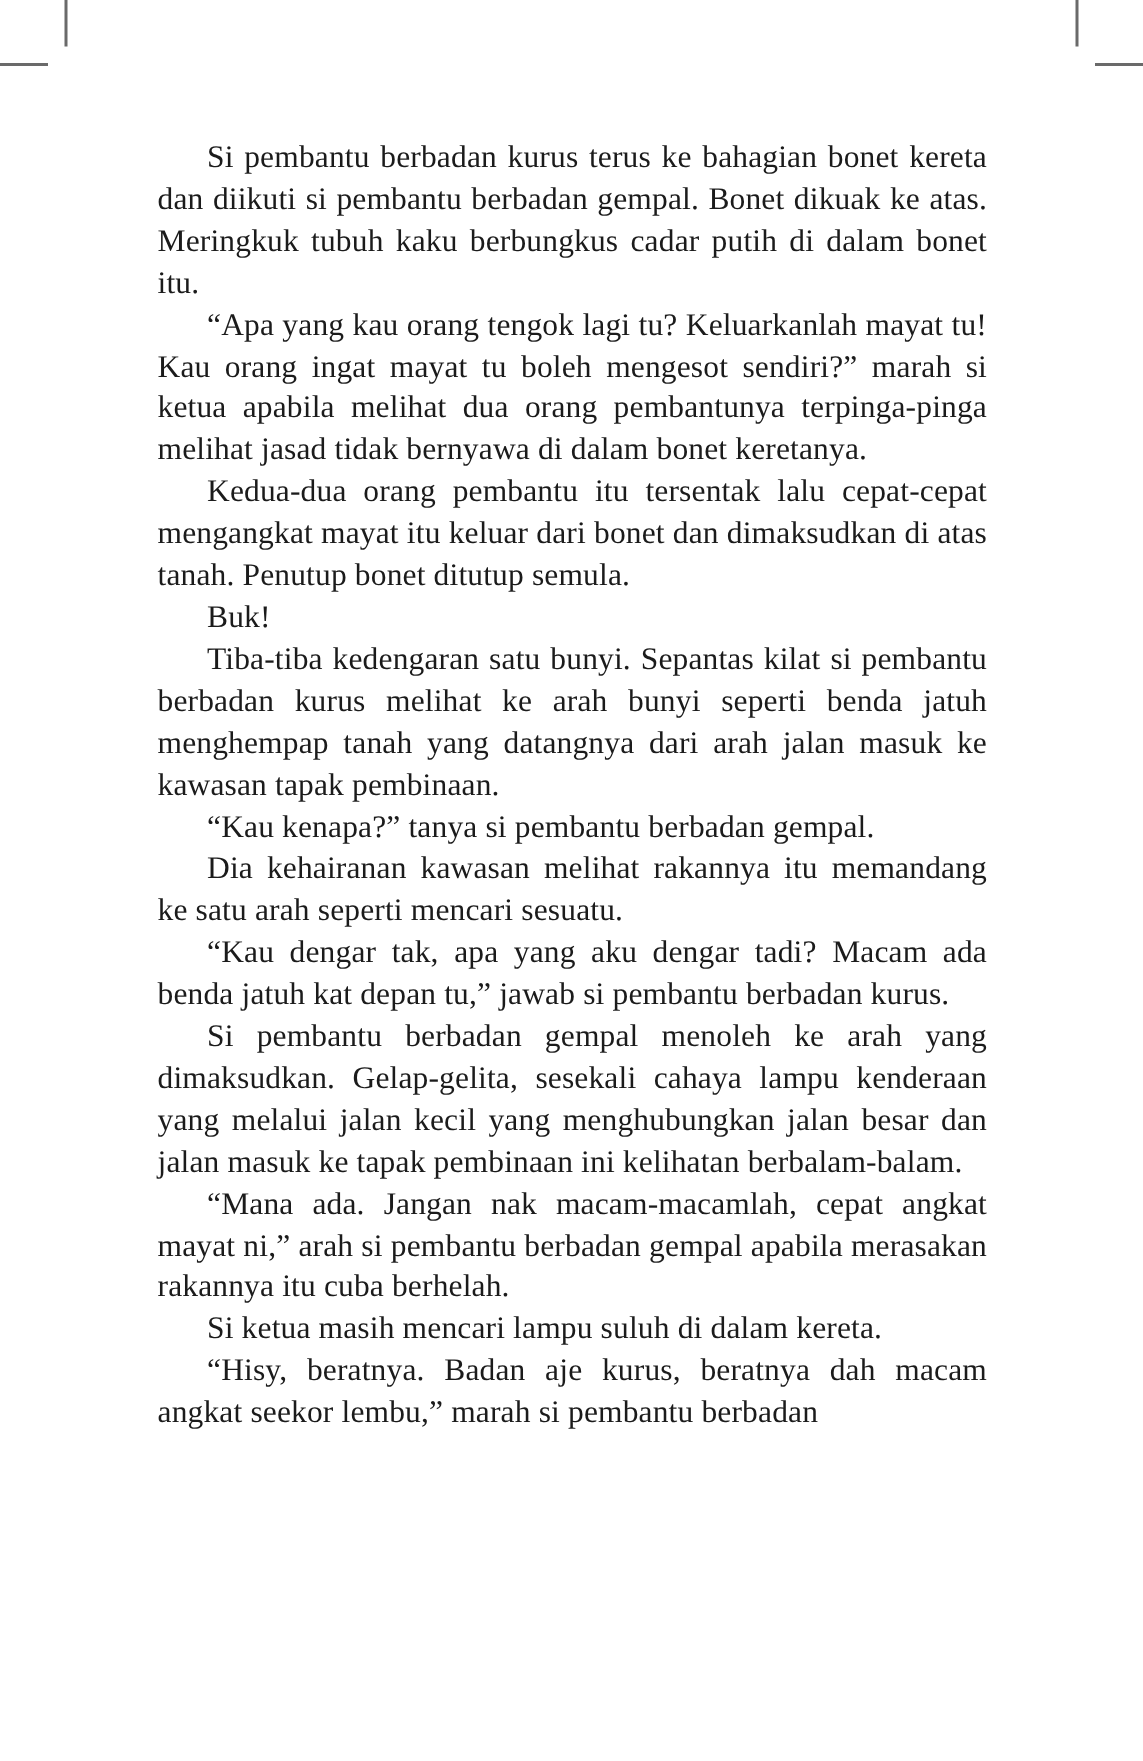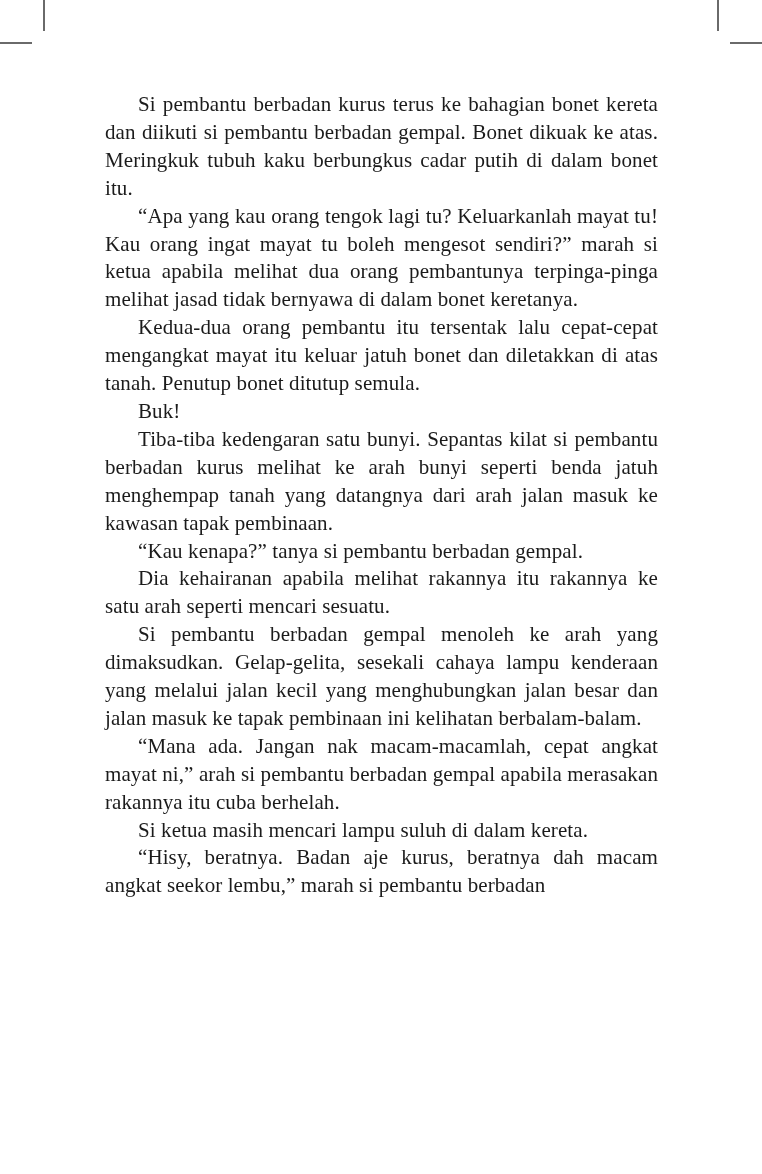--- a/index.html
+++ b/index.html
@@ -73,25 +73,26 @@
   <div class="crop v tr-v"></div>
   <div class="crop h tr-h"></div>
   <div class="crop h bl-h"></div>
   <div class="crop v bl-v"></div>
   <div class="crop h br-h"></div>
   <div class="crop v br-v"></div>
 
   <div class="text-block">
     <p>Si pembantu berbadan kurus terus ke bahagian bonet kereta dan diikuti si pembantu berbadan gempal. Bonet dikuak ke atas. Meringkuk tubuh kaku berbungkus cadar putih di dalam bonet itu.</p>
     <p>“Apa yang kau orang tengok lagi tu? Keluarkanlah mayat tu! Kau orang ingat mayat tu boleh mengesot sendiri?” marah si ketua apabila melihat dua orang pembantunya terpinga-pinga melihat jasad tidak bernyawa di dalam bonet keretanya.</p>
-    <p>Kedua-dua orang pembantu itu tersentak lalu cepat-cepat mengangkat mayat itu keluar jatuh bonet dan diletakkan di atas tanah. Penutup bonet ditutup semula.</p>
+    <p>Kedua-dua orang pembantu itu tersentak lalu cepat-cepat mengangkat mayat itu keluar dari bonet dan dimaksudkan di atas tanah. Penutup bonet ditutup semula.</p>
     <p>Buk!</p>
     <p>Tiba-tiba kedengaran satu bunyi. Sepantas kilat si pembantu berbadan kurus melihat ke arah bunyi seperti benda jatuh menghempap tanah yang datangnya dari arah jalan masuk ke kawasan tapak pembinaan.</p>
     <p>“Kau kenapa?” tanya si pembantu berbadan gempal.</p>
-    <p>Dia kehairanan apabila melihat rakannya itu rakannya ke satu arah seperti mencari sesuatu.</p>
+    <p>Dia kehairanan kawasan melihat rakannya itu memandang ke satu arah seperti mencari sesuatu.</p>
+    <p>“Kau dengar tak, apa yang aku dengar tadi? Macam ada benda jatuh kat depan tu,” jawab si pembantu berbadan kurus.</p>
     <p>Si pembantu berbadan gempal menoleh ke arah yang dimaksudkan. Gelap-gelita, sesekali cahaya lampu kenderaan yang melalui jalan kecil yang menghubungkan jalan besar dan jalan masuk ke tapak pembinaan ini kelihatan berbalam-balam.</p>
     <p>“Mana ada. Jangan nak macam-macamlah, cepat angkat mayat ni,” arah si pembantu berbadan gempal apabila merasakan rakannya itu cuba berhelah.</p>
     <p>Si ketua masih mencari lampu suluh di dalam kereta.</p>
     <p>“Hisy, beratnya. Badan aje kurus, beratnya dah macam angkat seekor lembu,” marah si pembantu berbadan</p>
   </div>
 
   <div class="footer">
     <span>2</span><span class="sep">•</span><span>HASRUDI JAWAWI</span>
   </div>
 

